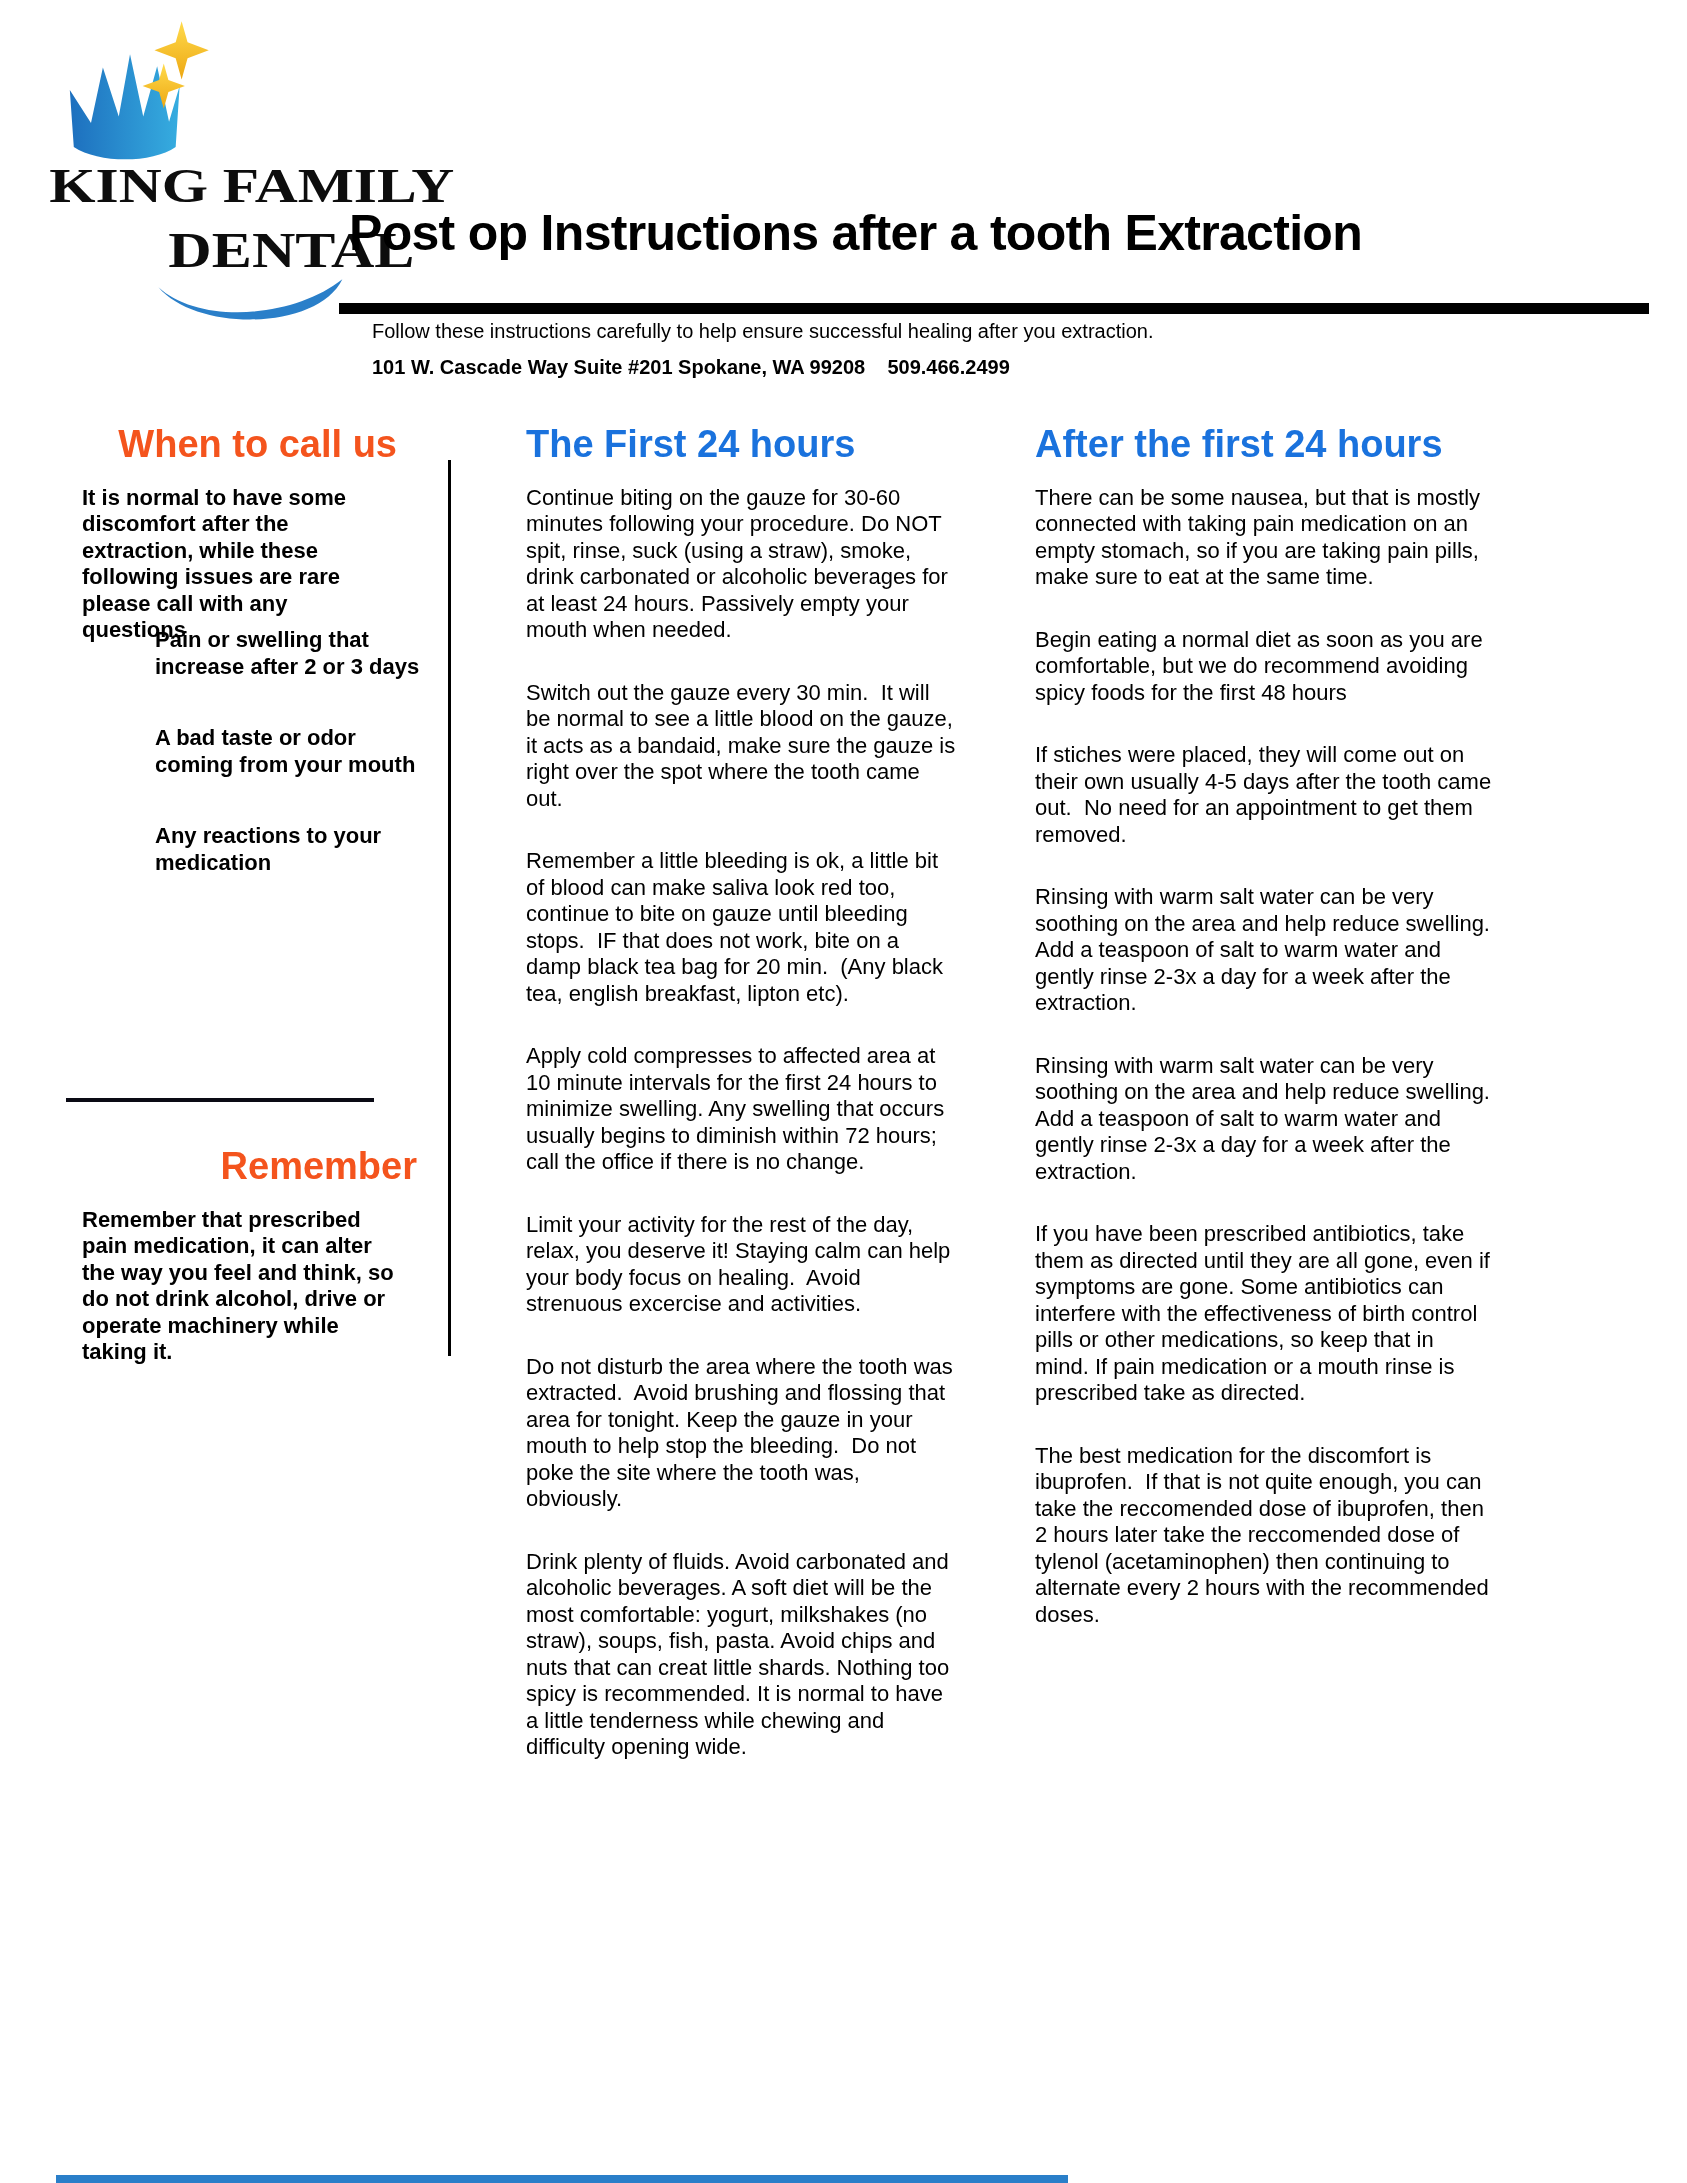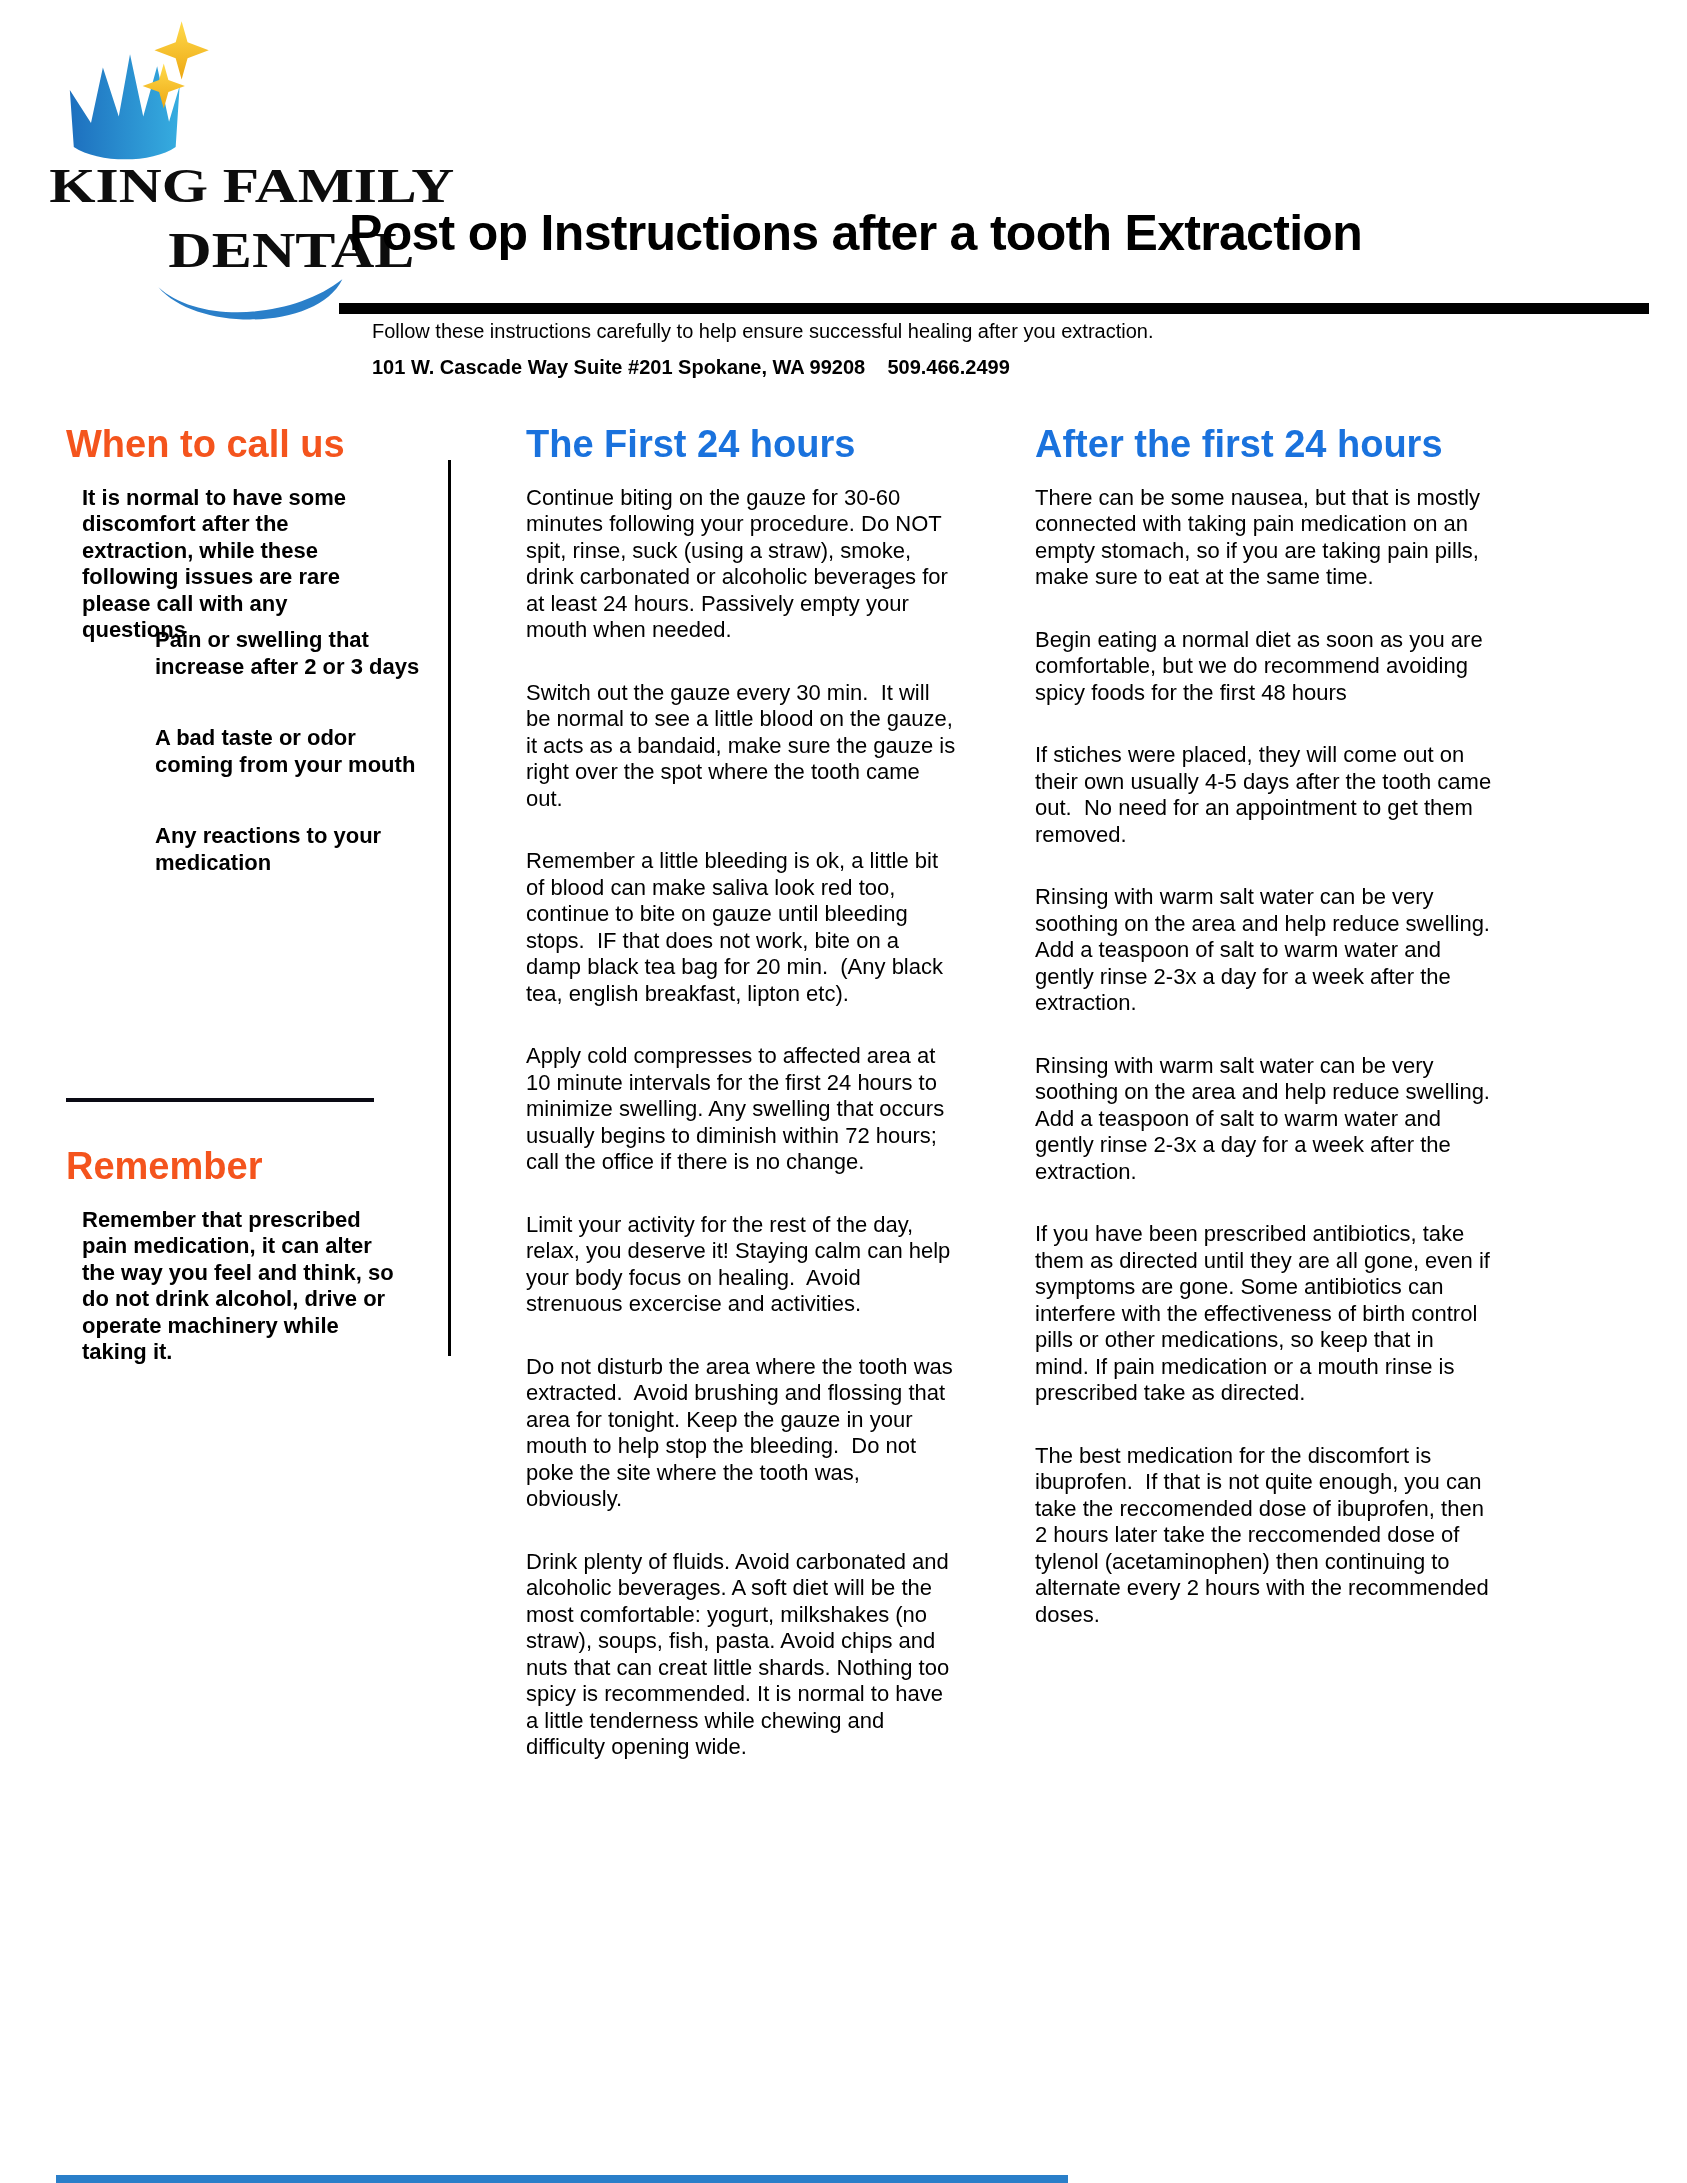--- a/index.html
+++ b/index.html
@@ -44,21 +44,21 @@
     font-weight:bold;
     white-space:pre-wrap;
   }
   
   .col-heading{
     font-size:38px;
     font-weight:bold;
     margin:0 0 18.5px 0;
     white-space:nowrap;
   }
-  .orange{color:var(--orange,#f4541d);}
+  .orange{color:var(--orange,#f4541d);text-align:right;}
   .blue{color:var(--blue,#1a72dd);}
   .body-text{
     font-size:22px;
     line-height:26.5px;
     white-space:pre-wrap;
     margin:16px;
   }
   .bold{font-weight:bold;}
   .col{position:absolute;}
   .col-left{left:66px; top:423px; width:331px;}

